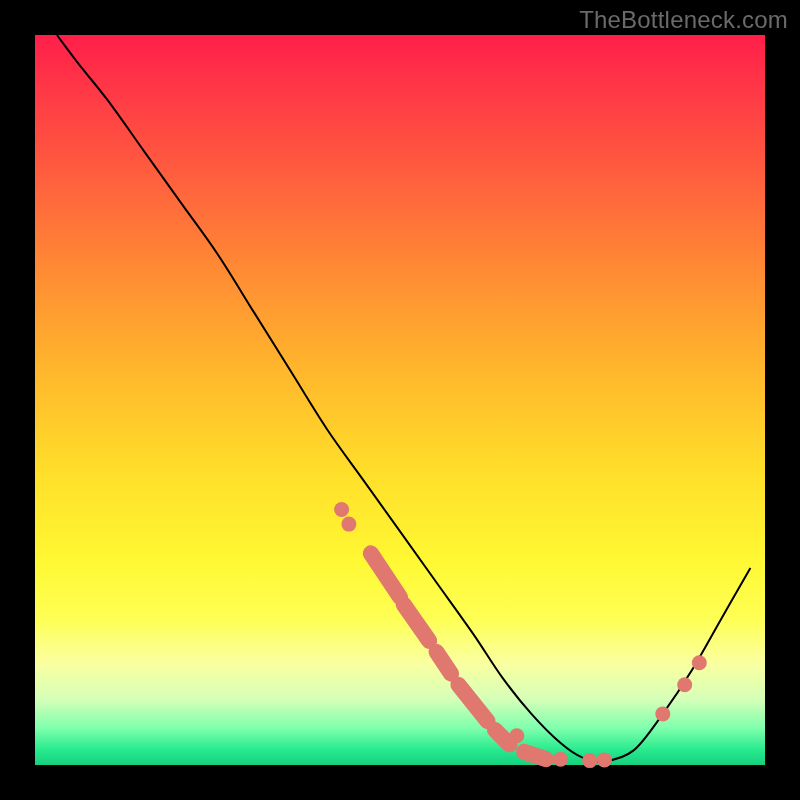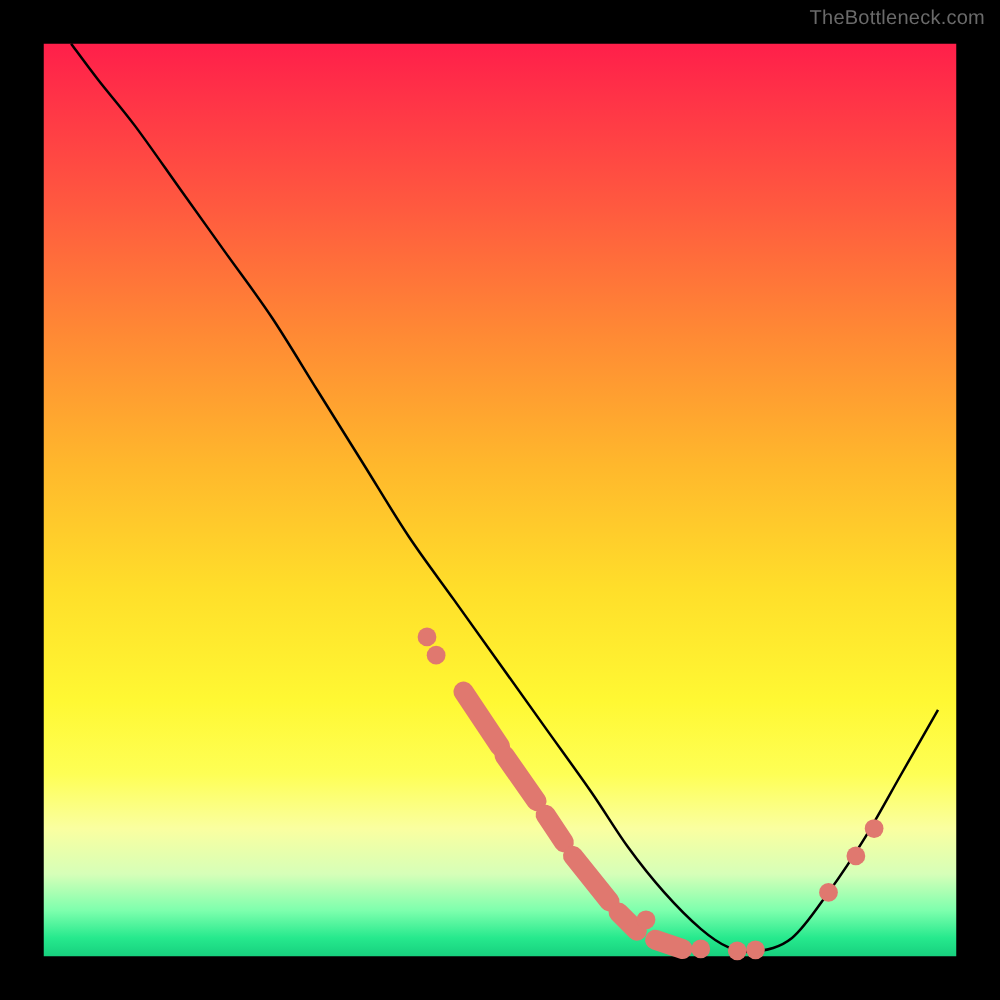--- a/index.html
+++ b/index.html
@@ -32,21 +32,21 @@
       #7dffad 95%,
       #26e98d 98%,
       #17d07e 100%
     );
   }
   .watermark {
     position: absolute;
     top: 6px;
     right: 12px;
     color: #6a6a6a;
-    font-size: 16px;
+    font-size: 24px;
     font-weight: 500;
     letter-spacing: 0.2px;
     user-select: none;
   }
   svg.plot {
     position: absolute;
     inset: 0;
     width: 730px;
     height: 730px;
     overflow: visible;

